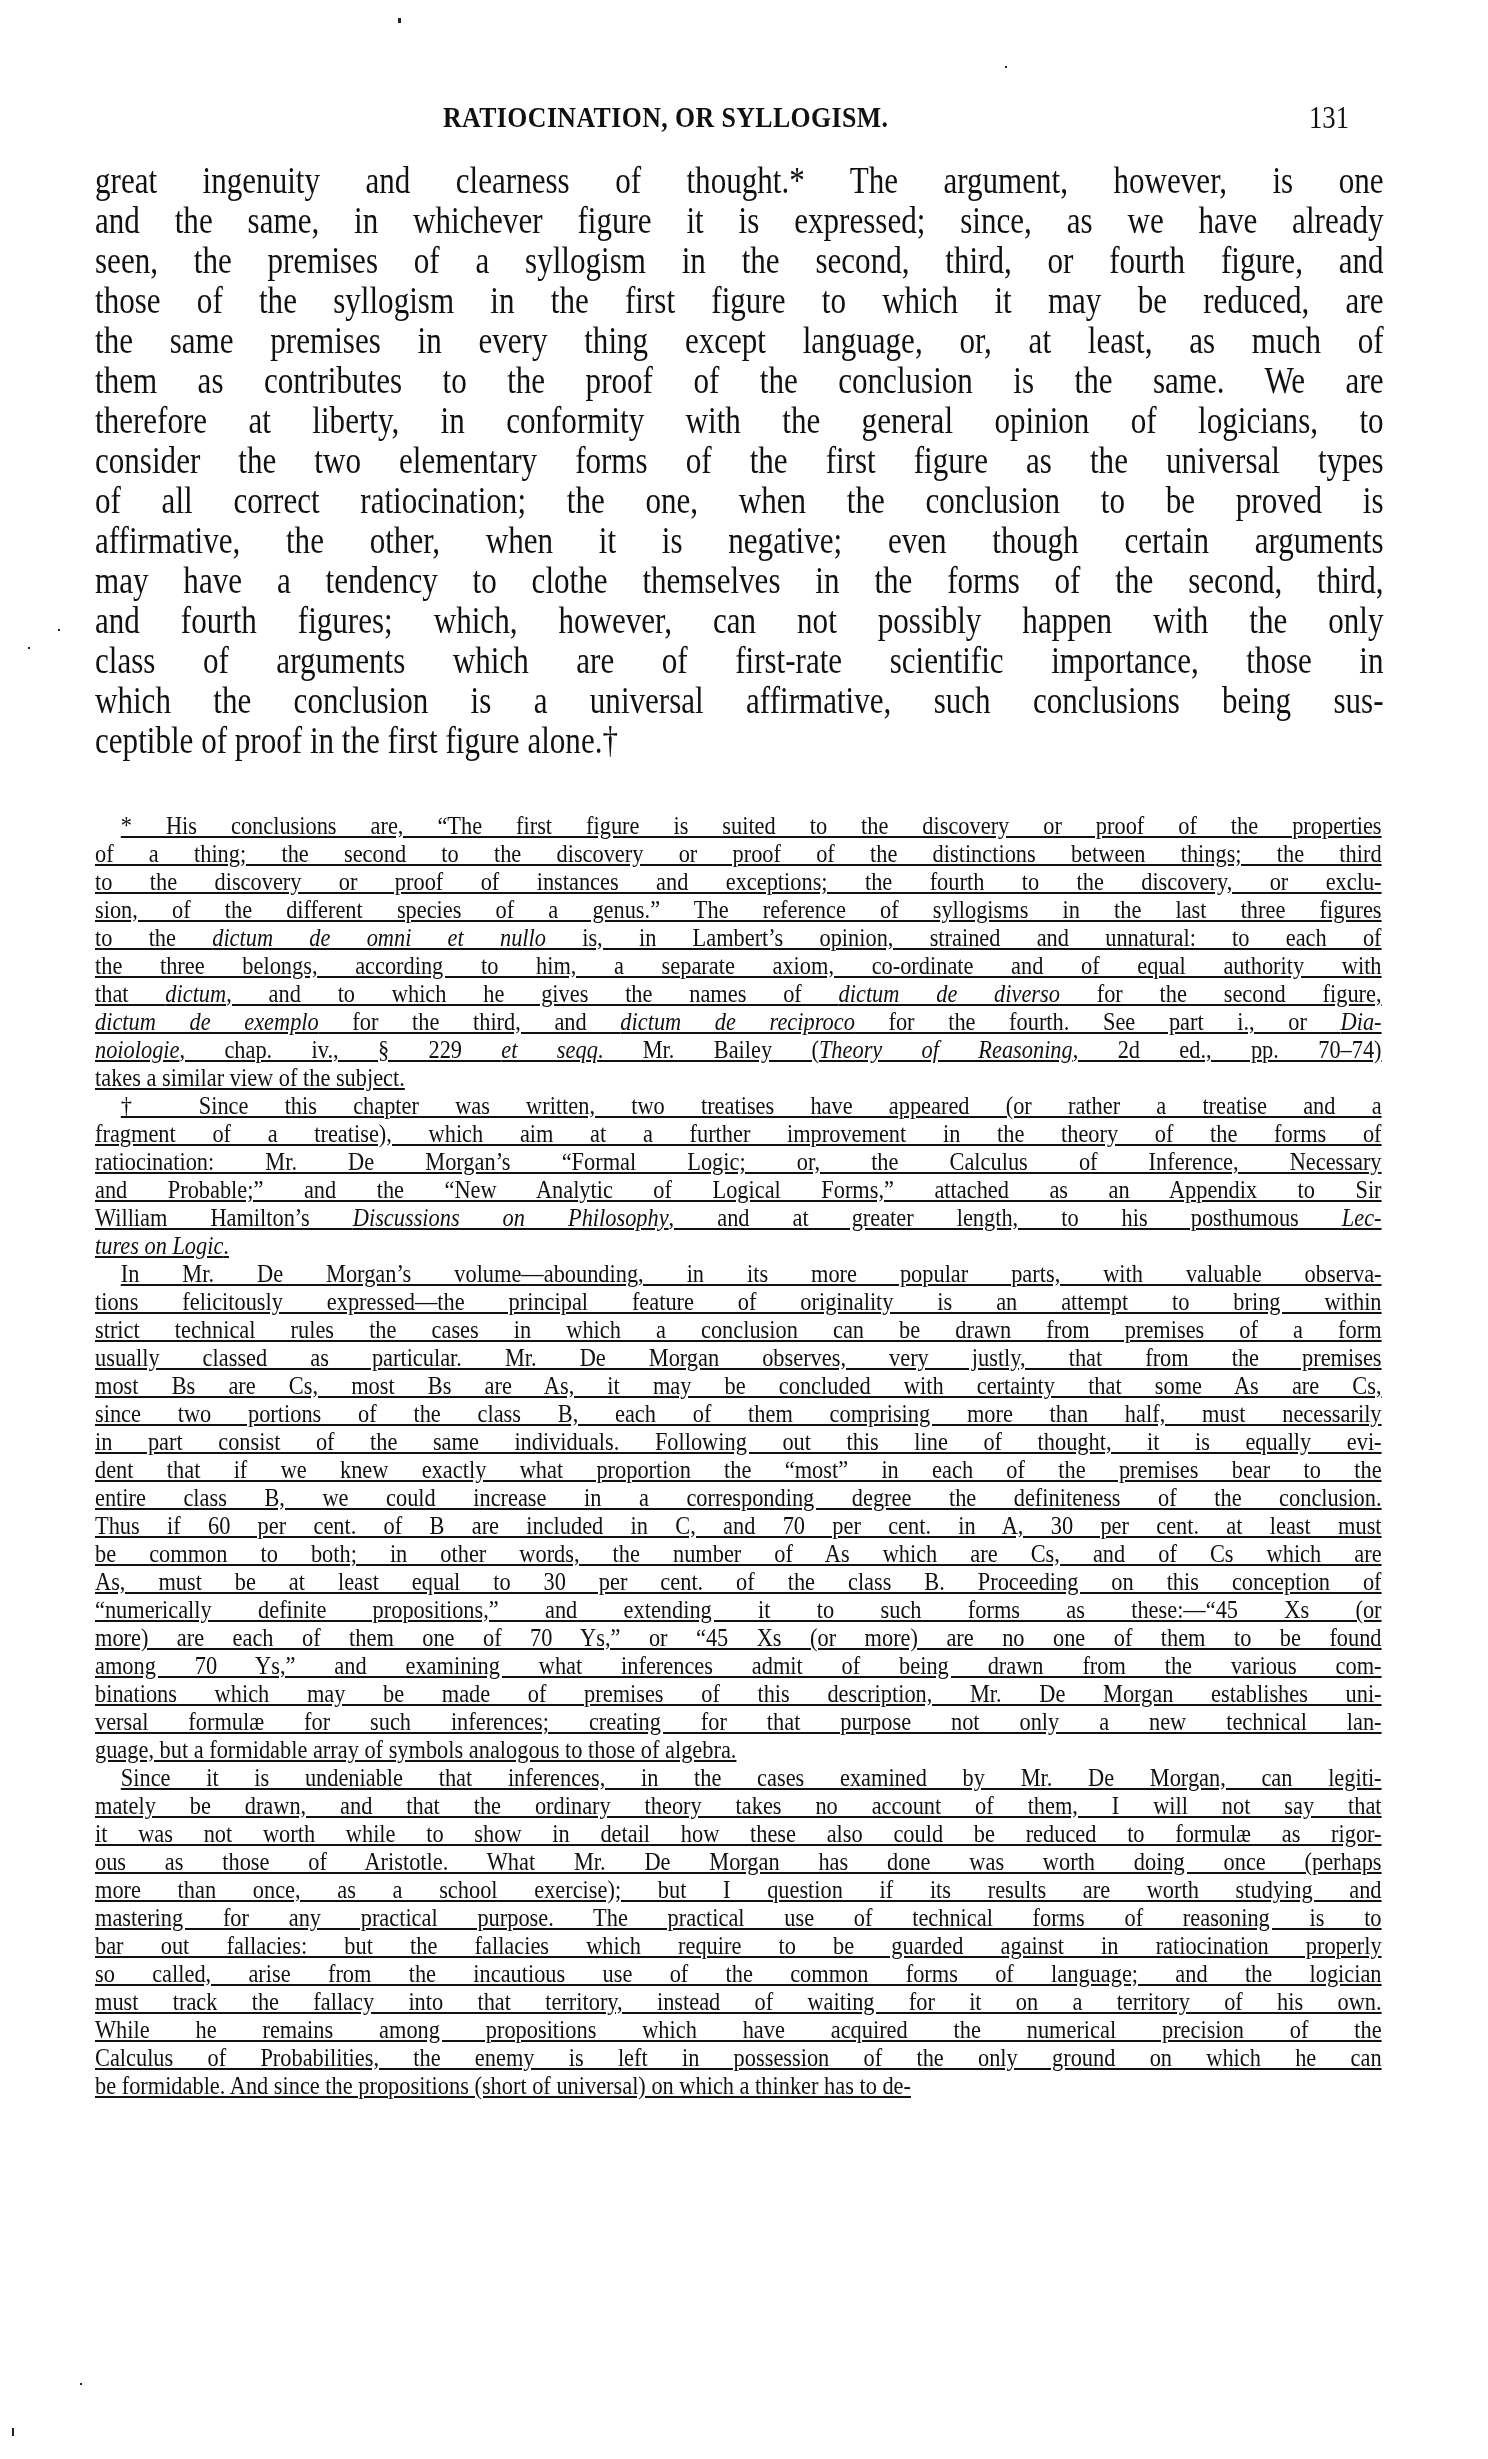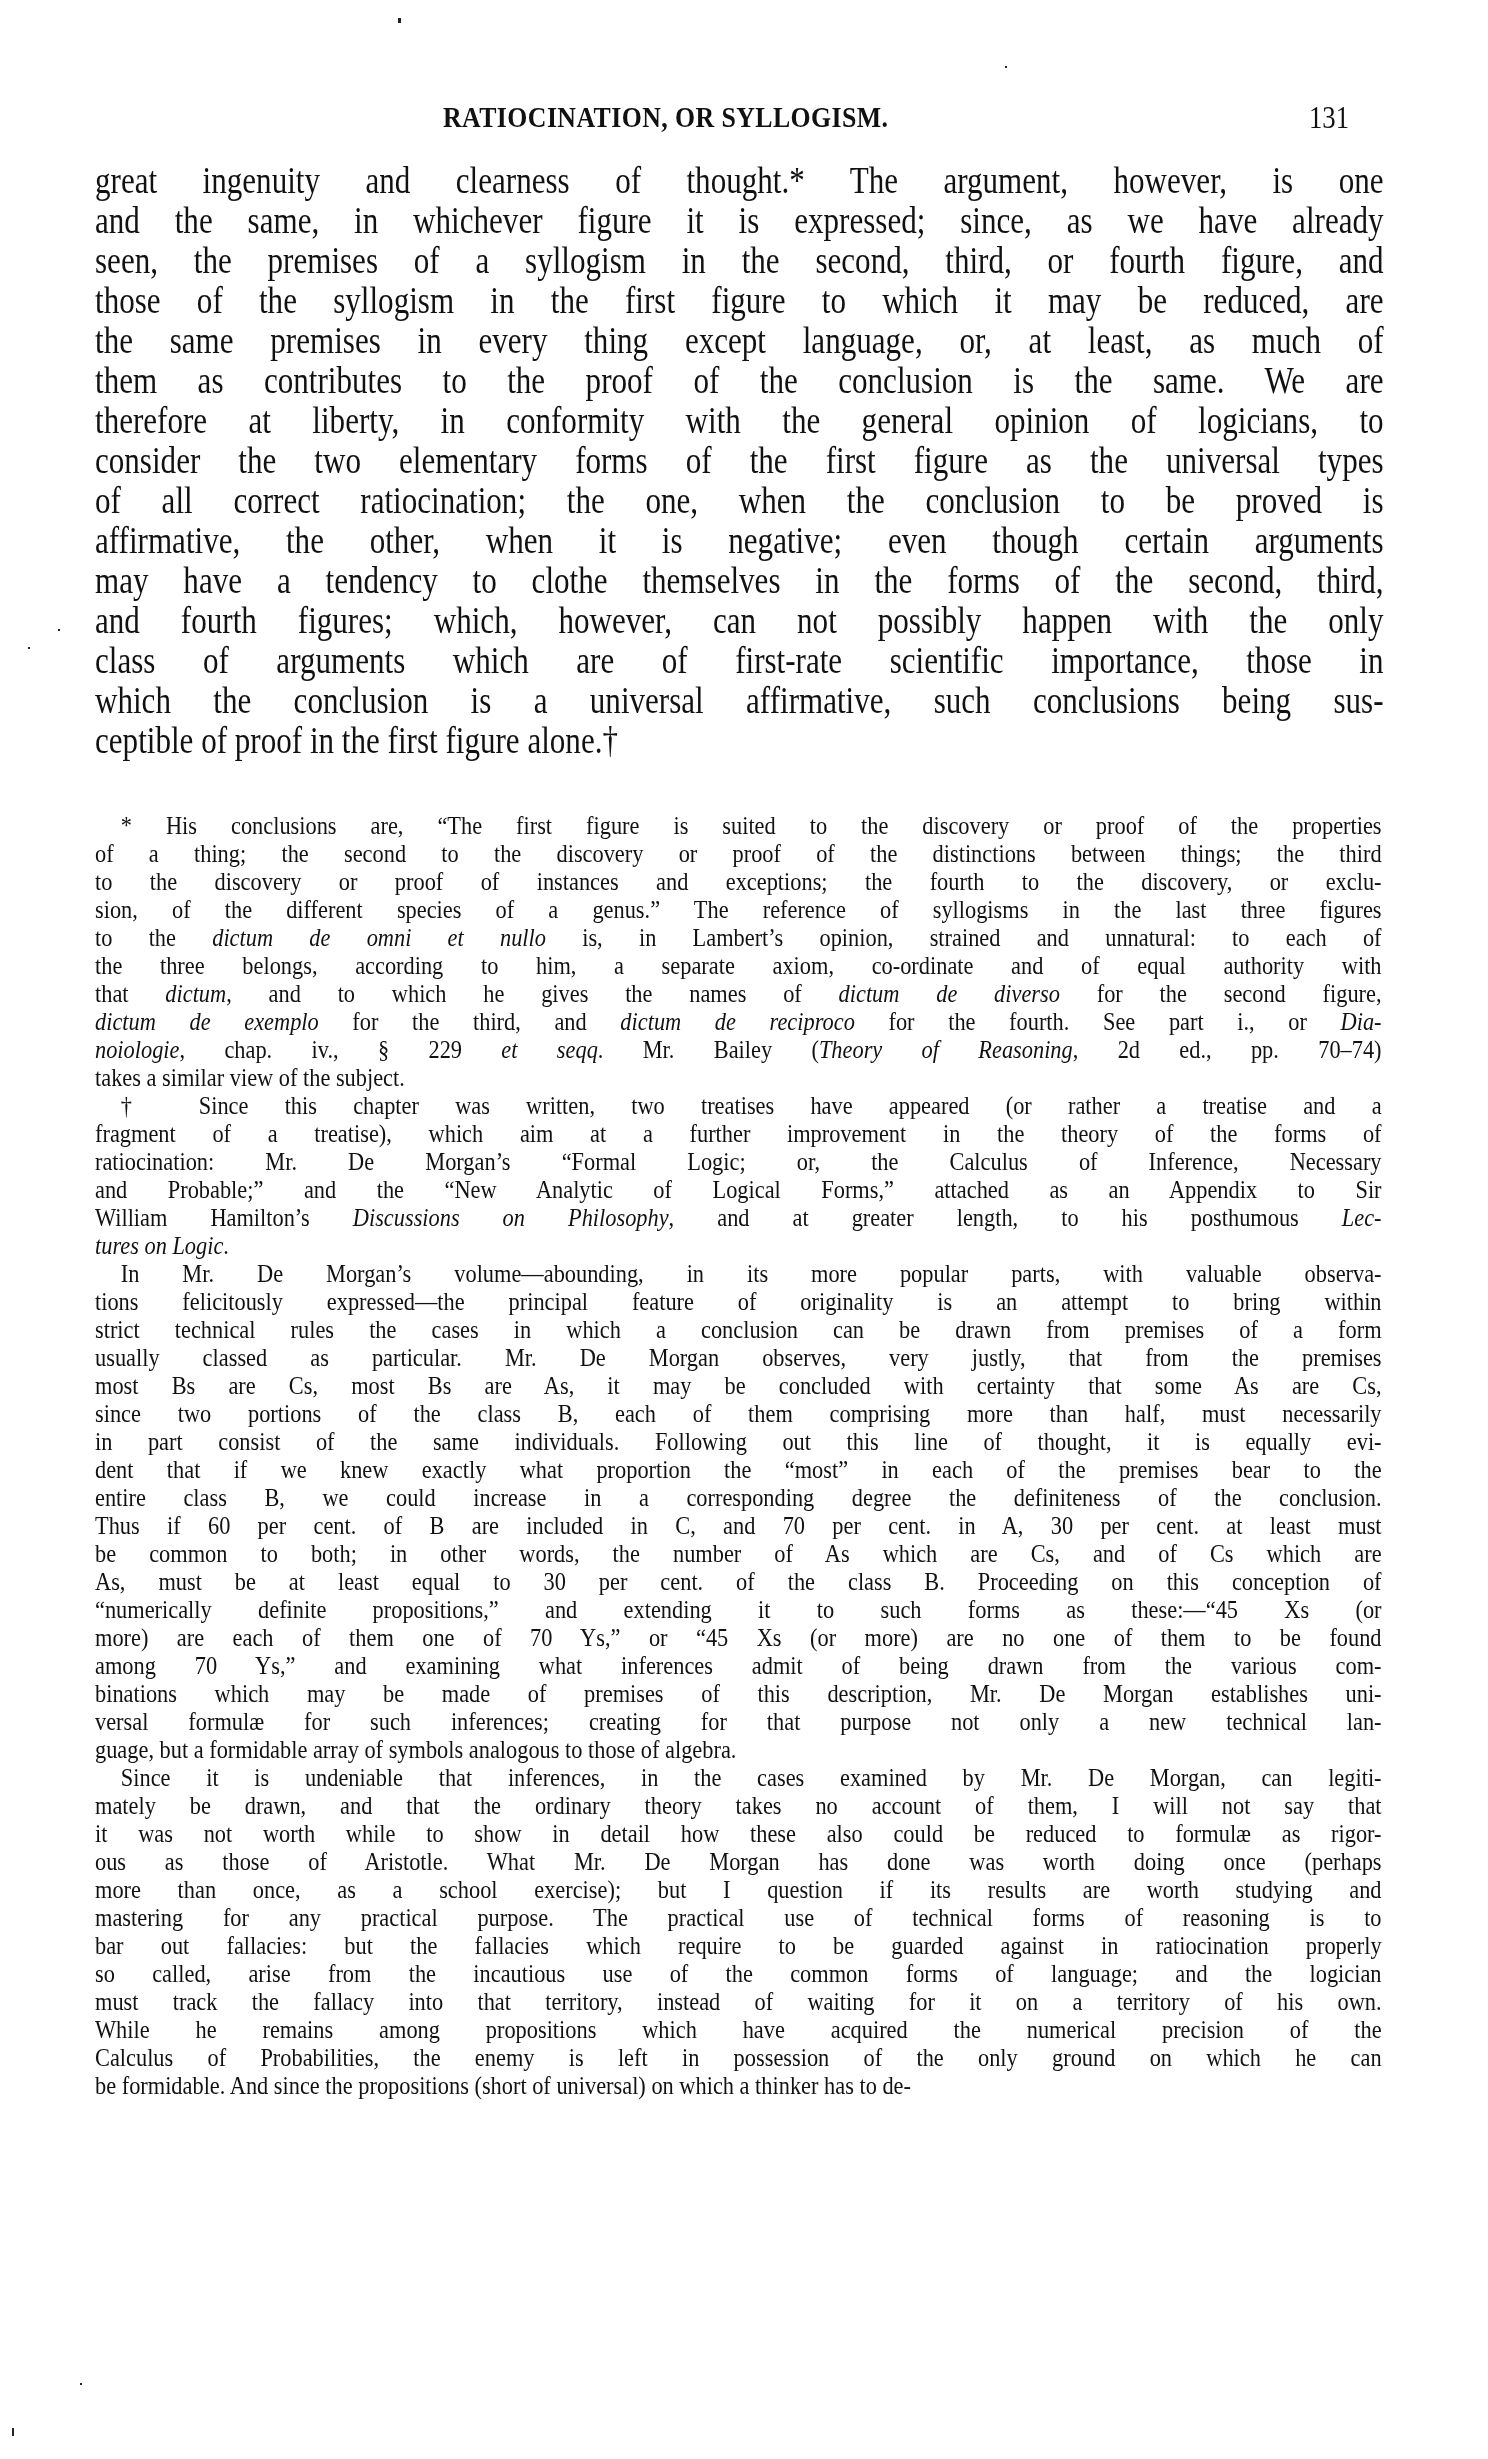--- a/index.html
+++ b/index.html
@@ -3,21 +3,21 @@
   <meta charset="utf-8">
   <style>
     html, body { margin: 0; padding: 0; background: #ffffff; }
     body { width: 1489px; height: 2460px; position: relative; overflow: hidden; color: #111; font-family: "Liberation Serif", "DejaVu Serif", serif; }
     .speck { position: absolute; background: #222; }
     .header { position: absolute; top: 100px; left: 0; width: 1489px; height: 40px; font-family: Liberation Serif, serif; }
     .running-title { position: absolute; left: 443px; top: 0; font-size: 30px; letter-spacing: 0.5px; font-weight: bold; transform: scaleX(0.86); transform-origin: left top; white-space: nowrap; }
     .page-number { position: absolute; left: 1309px; top: 0; font-size: 31px; transform: scaleX(0.86); transform-origin: left top; }
     .main { position: absolute; top: 161px; left: 95px; width: 1289px; }
     .main .line { display: block; height: 40px; line-height: 40px; font-size: 37px; white-space: nowrap; text-align: justify; text-align-last: justify; transform-origin: left top; }
-    .notes { position: absolute; top: 812px; left: 95px; width: 1287px; }
+    .notes { position: absolute; top: 812px; left: 95px; width: 1287px; text-decoration: underline; }
     .notes .line { display: block; height: 28px; line-height: 28px; font-size: 26px; white-space: nowrap; text-align: justify; text-align-last: justify; }
     .notes .line.last { text-align-last: left; }
     .main .line.last { text-align-last: left; }
     .indent { padding-left: 26px; }
     i { font-style: italic; }
   </style>
 </head>
 <body>
 
 <div class="speck" style="left:398px;top:18px;width:3px;height:5px;"></div>

